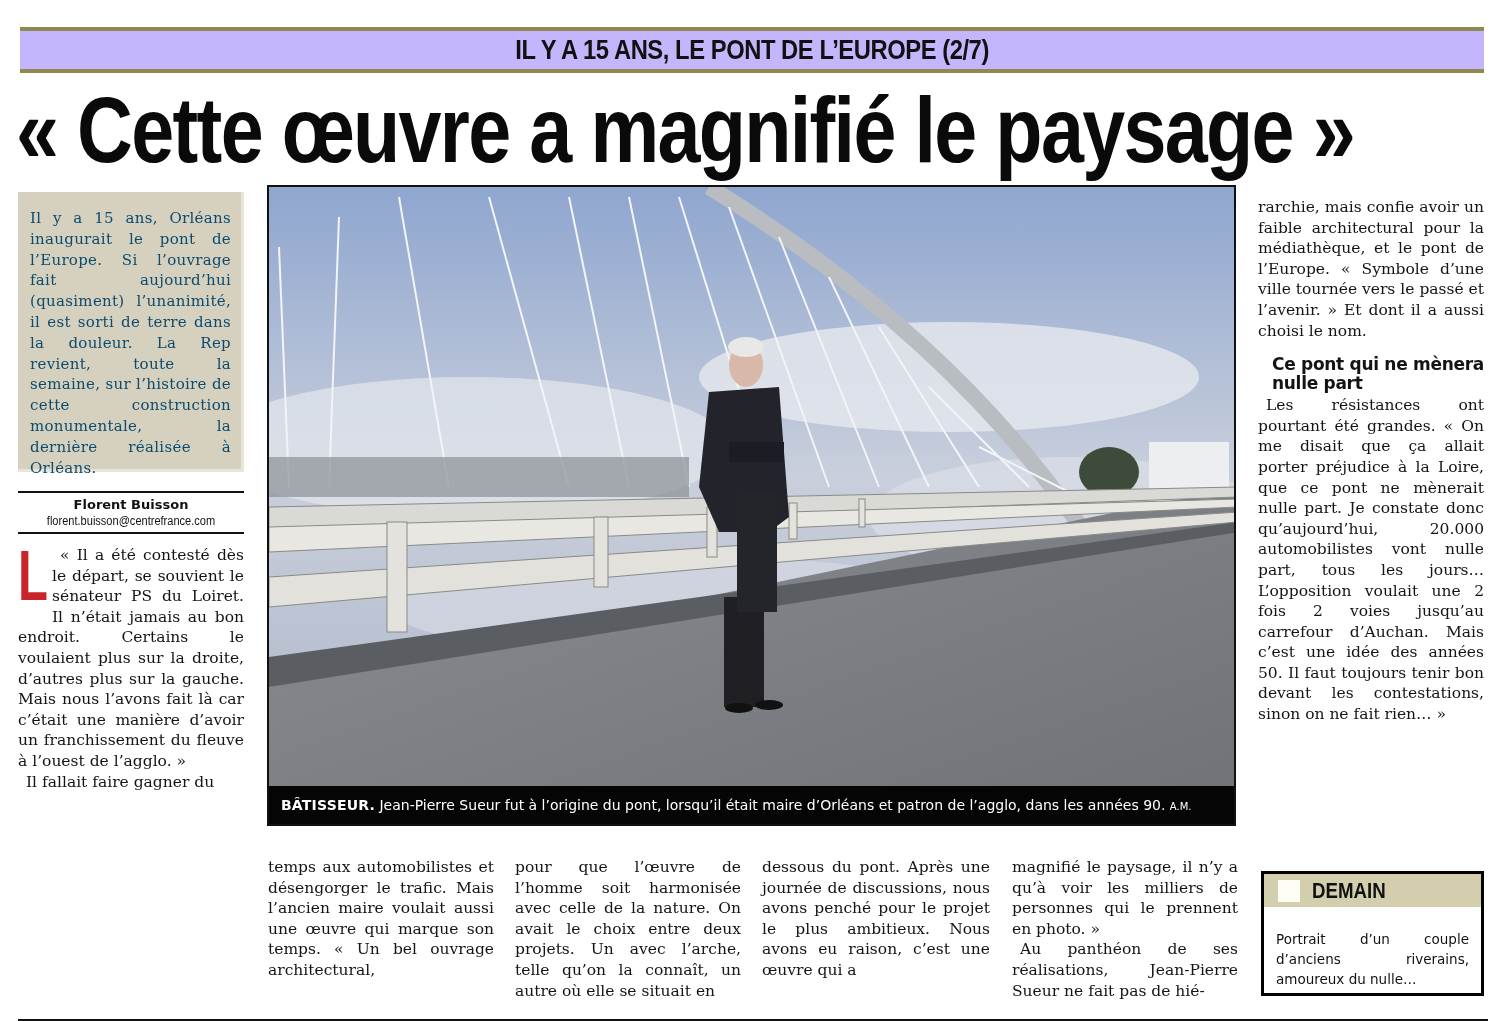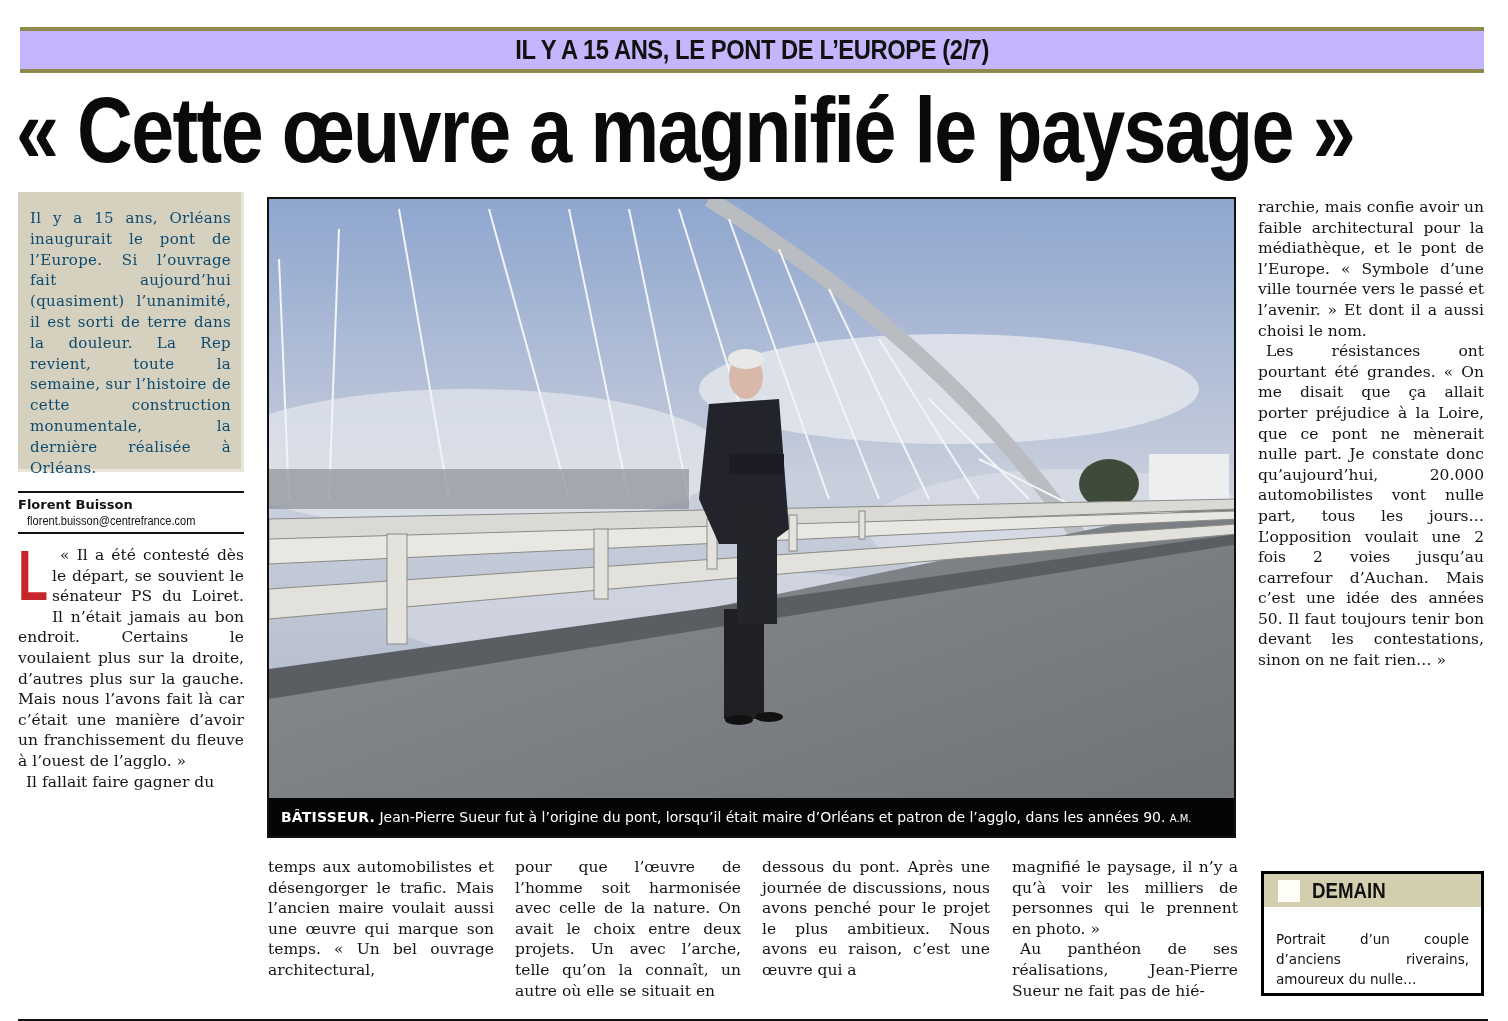--- a/index.html
+++ b/index.html
@@ -33,41 +33,41 @@
     padding: 16px 10px 10px 12px;
   }
   .chapo p {
     font-family: "DejaVu Serif", serif; font-size: 15px; line-height: 20.8px;
     text-align: justify; color: #0c4a6e; letter-spacing: 0.3px;
   }
 
   .byline {
     position: absolute; left: 18px; top: 491px; width: 226px; height: 43px;
     border-top: 2px solid #111; border-bottom: 2px solid #111;
-    text-align: left; padding-top: 3px;
+    text-align: center; padding-top: 3px;
   }
   .byline .name { font-family: "DejaVu Sans", sans-serif; font-weight: bold; font-size: 13px; line-height: 17px; display:block; }
   .byline .email { font-family: "Liberation Sans", sans-serif; font-size: 12px; line-height: 16px; display:block; transform: scaleX(0.92); }
 
   .col {
     position: absolute; font-family: "DejaVu Serif", serif; font-size: 15.5px;
     line-height: 20.6px; text-align: justify; color: #141414;
   }
   .col p { text-indent: 0; }
   .col p.indent { text-indent: 8px; }
 
   .col-1 { left: 18px; top: 545px; width: 226px; }
   .dropcap {
     float: left; font-family: "Liberation Sans", sans-serif; font-weight: bold;
     color: #c8252b; font-size: 70px; line-height: 58px; height: 60px;
     margin: 2px 6px 0 0; transform: scaleX(0.7); transform-origin: left top; width: 28px;
   }
 
   .photo {
-    position: absolute; left: 267px; top: 197px; width: 969px; height: 641px;
+    position: absolute; left: 267px; top: 185px; width: 969px; height: 641px;
     border: 2px solid #111; overflow: hidden; background: #9fb1d0;
   }
   .photo svg { display: block; }
   .caption-bar {
     position: absolute; left: 0; bottom: 0; width: 100%; height: 38px; background: #050505;
     color: #fff; font-family: "DejaVu Sans", sans-serif; font-size: 14px; line-height: 38px;
     padding-left: 12px; white-space: nowrap;
   }
   .caption-bar .lead { font-weight: bold; letter-spacing: 0.2px; }
   .caption-bar .credit { font-size: 10px; }
@@ -209,20 +209,21 @@
 <div class="col col-4">
   <p>dessous du pont. Après une journée de discussions, nous avons penché pour le projet le plus ambitieux. Nous avons eu raison, c’est une œuvre qui a</p>
 </div>
 <div class="col col-5">
   <p>magnifié le paysage, il n’y a qu’à voir les milliers de personnes qui le prennent en photo. »</p>
   <p class="indent">Au panthéon de ses réalisations, Jean-Pierre Sueur ne fait pas de hié-</p>
 </div>
 
 <div class="col col-6">
   <p>rarchie, mais confie avoir un faible architectural pour la médiathèque, et le pont de l’Europe. « Symbole d’une ville tournée vers le passé et l’avenir. » Et dont il a aussi choisi le nom.</p>
+  <h3 class="subhead">Ce pont qui ne mènera nulle part</h3>
   <p class="indent">Les résistances ont pourtant été grandes. « On me disait que ça allait porter préjudice à la Loire, que ce pont ne mènerait nulle part. Je constate donc qu’aujourd’hui, 20.000 automobilistes vont nulle part, tous les jours… L’opposition voulait une 2 fois 2 voies jusqu’au carrefour d’Auchan. Mais c’est une idée des années 50. Il faut toujours tenir bon devant les contestations, sinon on ne fait rien… »</p>
 </div>
 
 <div class="demain">
   <div class="demain-head">
     <span class="demain-box"></span>
     <span class="demain-title">DEMAIN</span>
   </div>
   <div class="demain-body">Portrait d’un couple d’anciens riverains, amoureux du nulle…</div>
 </div>

